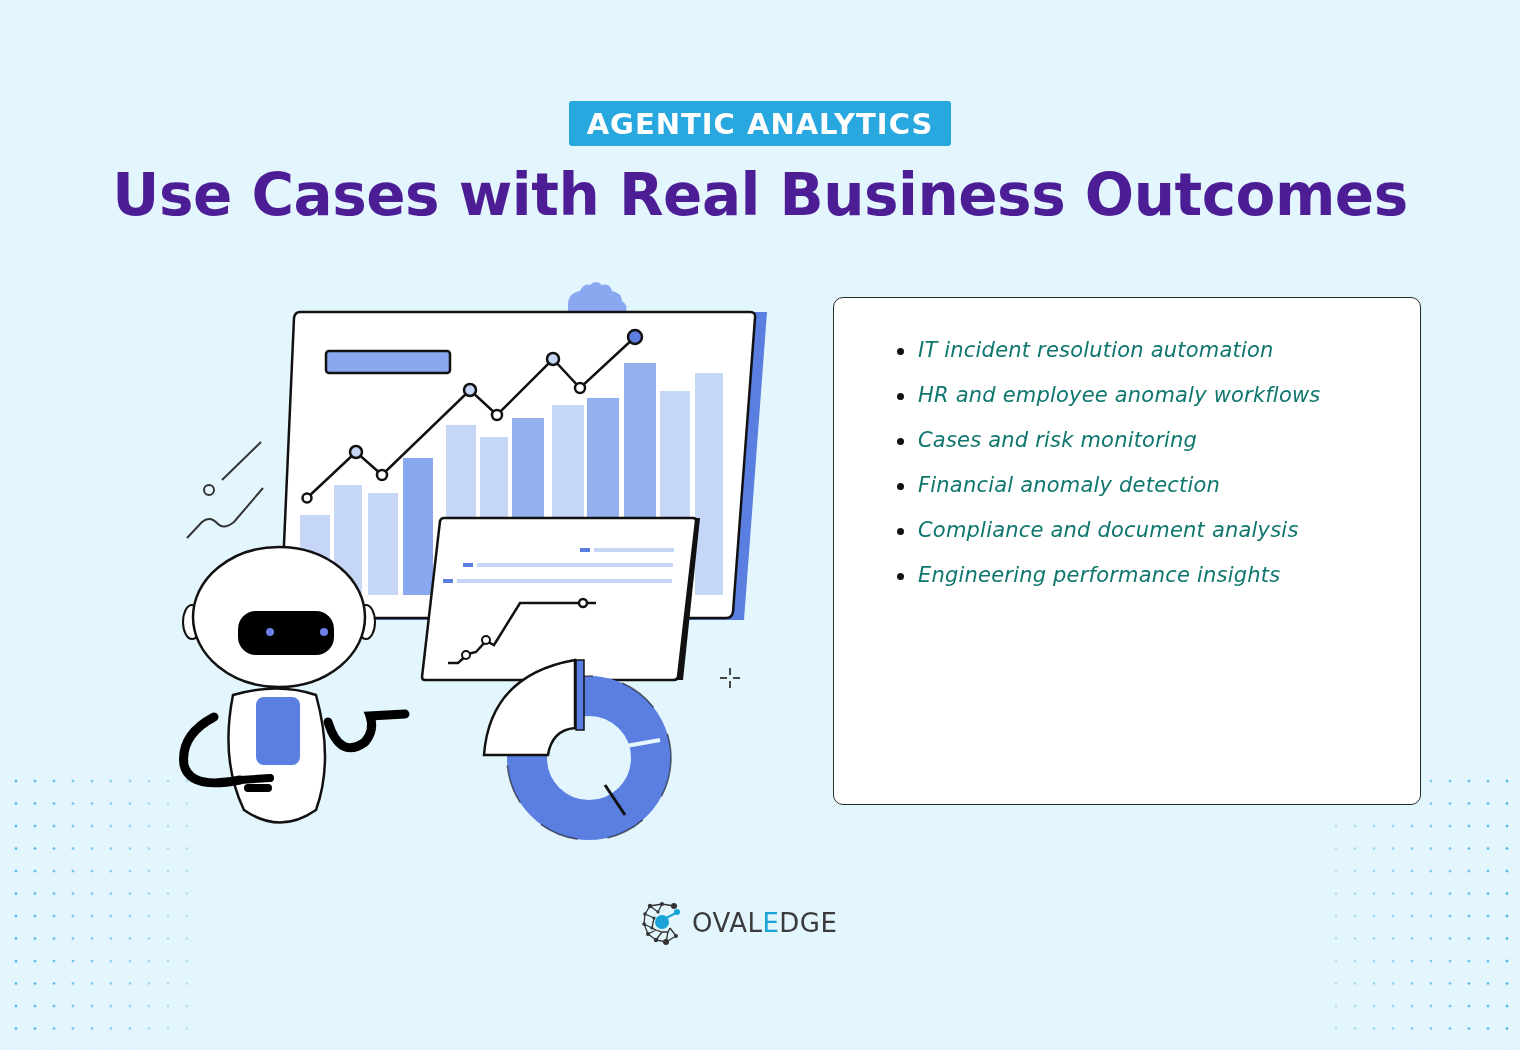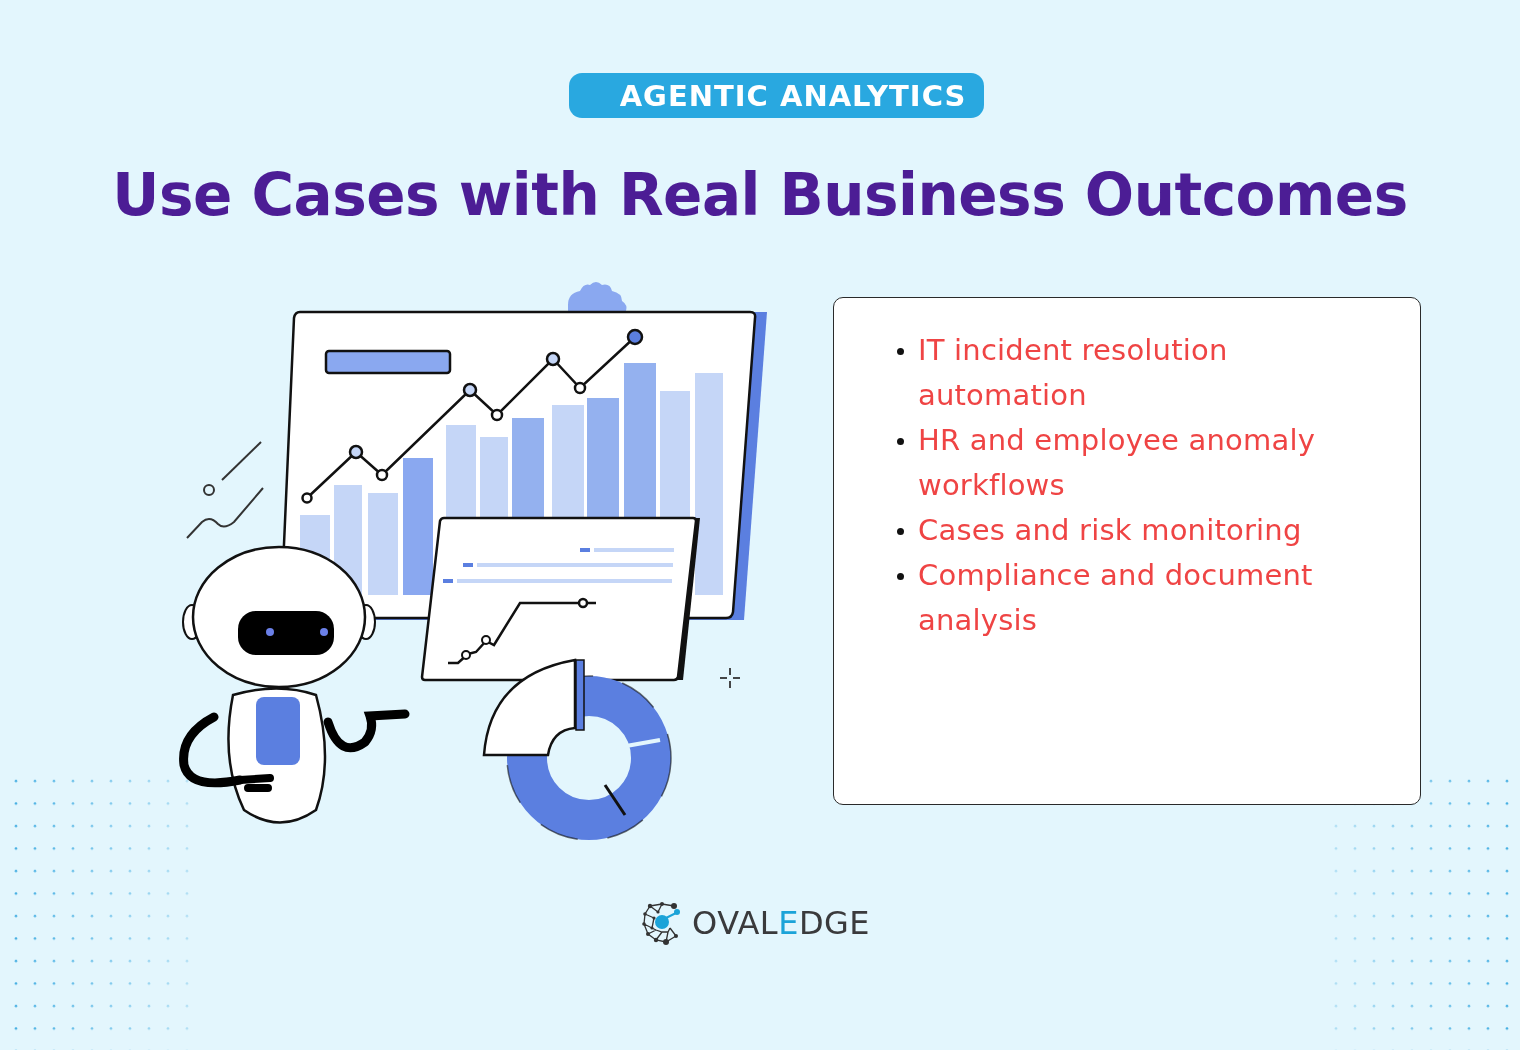--- a/index.html
+++ b/index.html
@@ -5,50 +5,49 @@
   html, body { margin:0; padding:0; }
   body {
     width:1520px; height:1050px; overflow:hidden; position:relative;
     background:#e3f6fd;
     font-family:"Liberation Sans", sans-serif;
   }
   .dots { position:absolute; }
   .dots.left { left:0; top:770px; width:200px; height:280px; }
   .dots.right { left:1320px; top:770px; width:200px; height:280px; }
   .eyebrow {
-    position:absolute; left:569px; top:73px; width:382px; height:45px;
-    background:#29a8e0; border-radius:13px;
+    position:absolute; left:569px; top:101px; width:382px; height:45px;
+    background:#29a8e0; border-radius:3px;
     color:#fff; font-weight:bold; font-size:29px; letter-spacing:1px;
     display:flex; align-items:center; justify-content:center;
     font-family:"DejaVu Sans", sans-serif;
-    padding-left:33px;
   }
   .title {
     position:absolute; left:0; top:155px; width:1520px; text-align:center;
     font-family:"DejaVu Sans", sans-serif; font-weight:bold;
     font-size:58px; color:#4c1d95; letter-spacing:-0.5px; line-height:80px;
   }
   .illustration { position:absolute; left:170px; top:270px; width:620px; height:570px; }
   .card {
     position:absolute; left:833px; top:297px; width:588px; height:508px;
     background:#fff; border:1.5px solid #2a2a2a; border-radius:10px; box-sizing:border-box;
   }
   .card ul { margin:0; padding:0; list-style:none; position:absolute; left:60px; top:30px; width:510px; }
   .card li {
     position:relative; padding-left:24px;
-    font-family:"DejaVu Sans", sans-serif; font-size:29px; color:#ef4444;
-    line-height:45px; letter-spacing:0.2px;
+    font-family:"DejaVu Sans", sans-serif; font-size:21px; color:#0f766e;
+    line-height:45px; letter-spacing:0.2px;font-style:italic;
   }
   .card li::before {
     content:""; position:absolute; left:3px; top:20px; width:7px; height:7px;
     border-radius:50%; background:#111;
   }
   .logo { position:absolute; left:640px; top:898px; height:50px; display:flex; align-items:center; }
   .logo-text {
-    font-family:"DejaVu Sans", sans-serif; font-size:32px; color:#3a3a3c;
+    font-family:"DejaVu Sans", sans-serif; font-size:26px; color:#3a3a3c;
     margin-left:8px; letter-spacing:0.5px;
   }
   .logo-text .e { color:#1ba3d8; }
 </style>
 </head>
 <body>
 
 <svg class="dots left" viewBox="0 0 200 280">
   <defs>
     <pattern id="dp" width="19" height="22.5" patternUnits="userSpaceOnUse">
@@ -165,21 +164,23 @@
     <path d="M240 780 L270 778 M248 788 L268 788" stroke="#000" stroke-width="8" stroke-linecap="round"></path>
     <path d="M328 722 Q340 760 365 742 Q375 730 370 716 L405 714" stroke="#000" stroke-width="9" fill="none" stroke-linecap="round"></path>
   </g>
 </svg>
 
 <div class="card">
   <ul>
     <li>IT incident resolution automation</li>
     <li>HR and employee anomaly workflows</li>
     <li>Cases and risk monitoring</li>
+    <li>Financial anomaly detection</li>
     <li>Compliance and document analysis</li>
+    <li>Engineering performance insights</li>
   </ul>
 </div>
 
 <div class="logo">
   <svg width="44" height="46" viewBox="0 0 44 46">
     <g stroke="#333" stroke-width="1.3" fill="none">
       <path d="M10 6 L22 4 L34 6 M10 6 L5 14 L4 24 L8 34 L16 40 L26 42 L36 36 M10 6 L18 12 M5 14 L14 18 M4 24 L12 28 M8 34 L16 30 M16 40 L22 32 M26 42 L28 32 M36 36 L30 28 M22 4 L18 12 M14 18 L12 28 M12 28 L16 30 M16 30 L22 32 L28 32 L30 28"></path>
     </g>
     <g fill="#333">
       <circle cx="10" cy="6" r="2.2"></circle>

